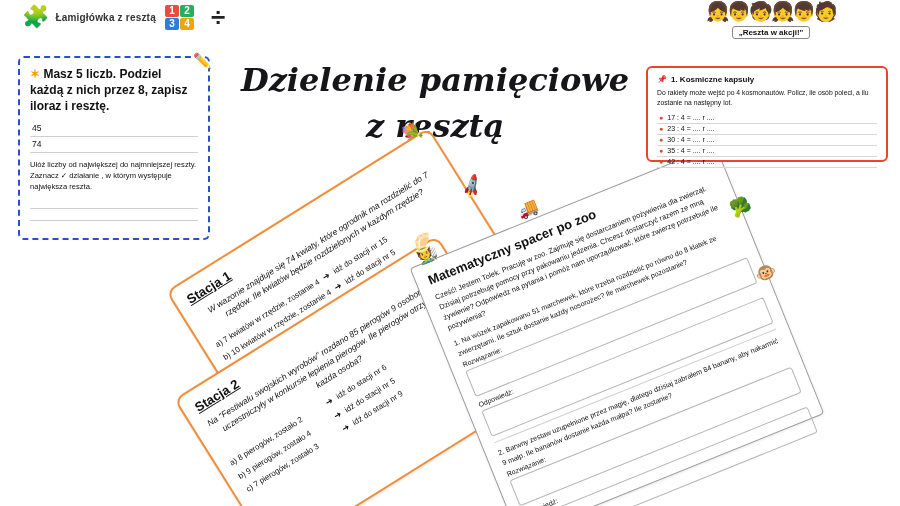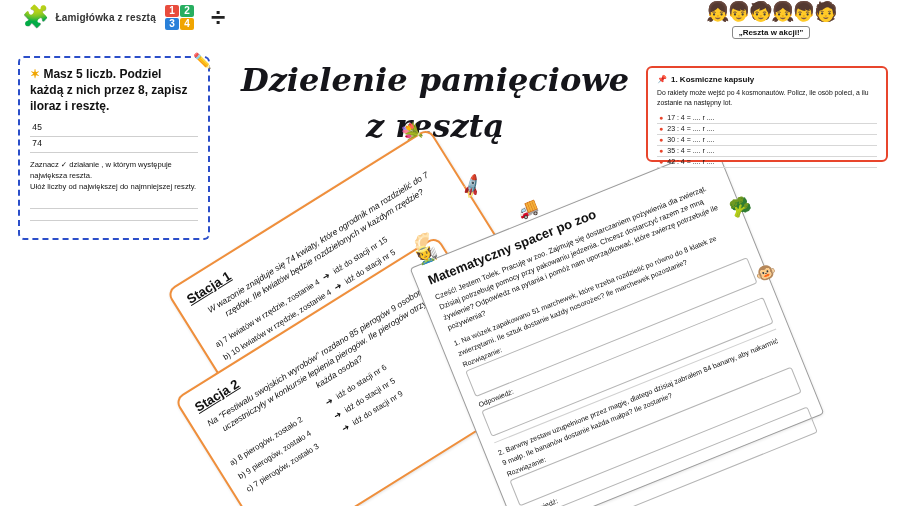--- a/index.html
+++ b/index.html
@@ -98,21 +98,20 @@
   }
   .card-left .lead {
     font-size: 12px;
     font-weight: bold;
     line-height: 1.35;
     margin-bottom: 6px;
   }
   .card-left .star { color: #f0a500; }
   .num-list {
     margin: 0 0 6px 0;
-    font-family: Liberation Mono, monospace;
   }
   .num-row {
     font-size: 8.5px;
     border-bottom: 1px solid #cfcfcf;
     padding: 2.5px 2px;
   }
   .card-left .tail {
     font-size: 7.6px;
     line-height: 1.5;
   }
@@ -313,22 +312,22 @@
   <div class="card-left-deco">✏️</div>
   <div class="lead">
     <span class="star">✶</span>
     <span>Masz 5 liczb. Podziel każdą z nich przez 8, zapisz iloraz i resztę.</span>
   </div>
   <div class="num-list">
     <div class="num-row">45</div>
     <div class="num-row">74</div>
   </div>
   <div class="tail">
+    <div>Ułóż liczby od największej do najmniejszej reszty.</div>
     <div>Zaznacz ✓ działanie , w którym występuje największa reszta.</div>
-    <div>Ułóż liczby od największej do najmniejszej reszty.</div>
   </div>
   <div class="answer-lines">
     <div></div>
     <div></div>
   </div>
 </div>
 
 <div class="card card-st card-st1">
   <div class="deco" style="right:4px; top:-14px;">💐</div>
   <div class="deco" style="right:-18px; top:64px;">🚀</div>

